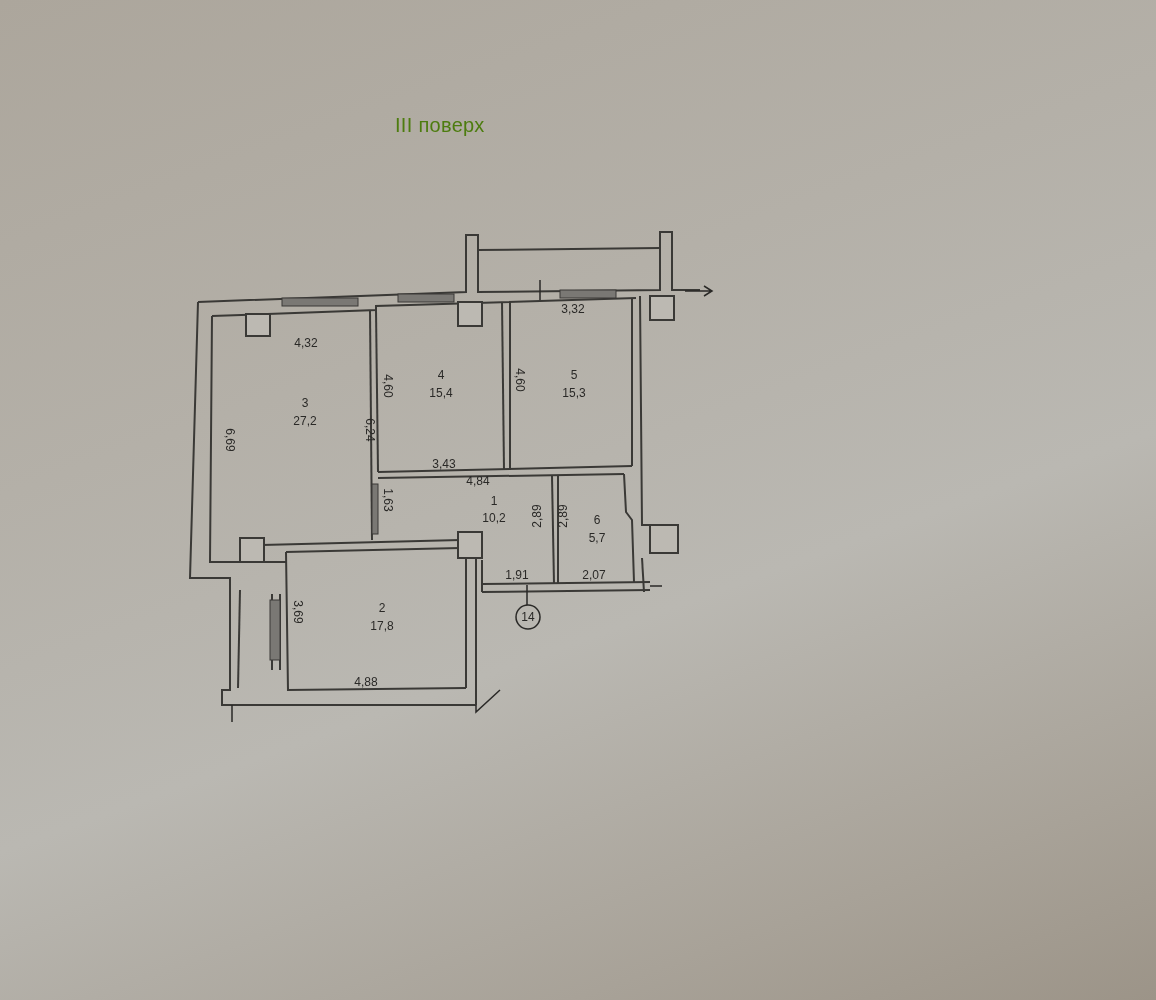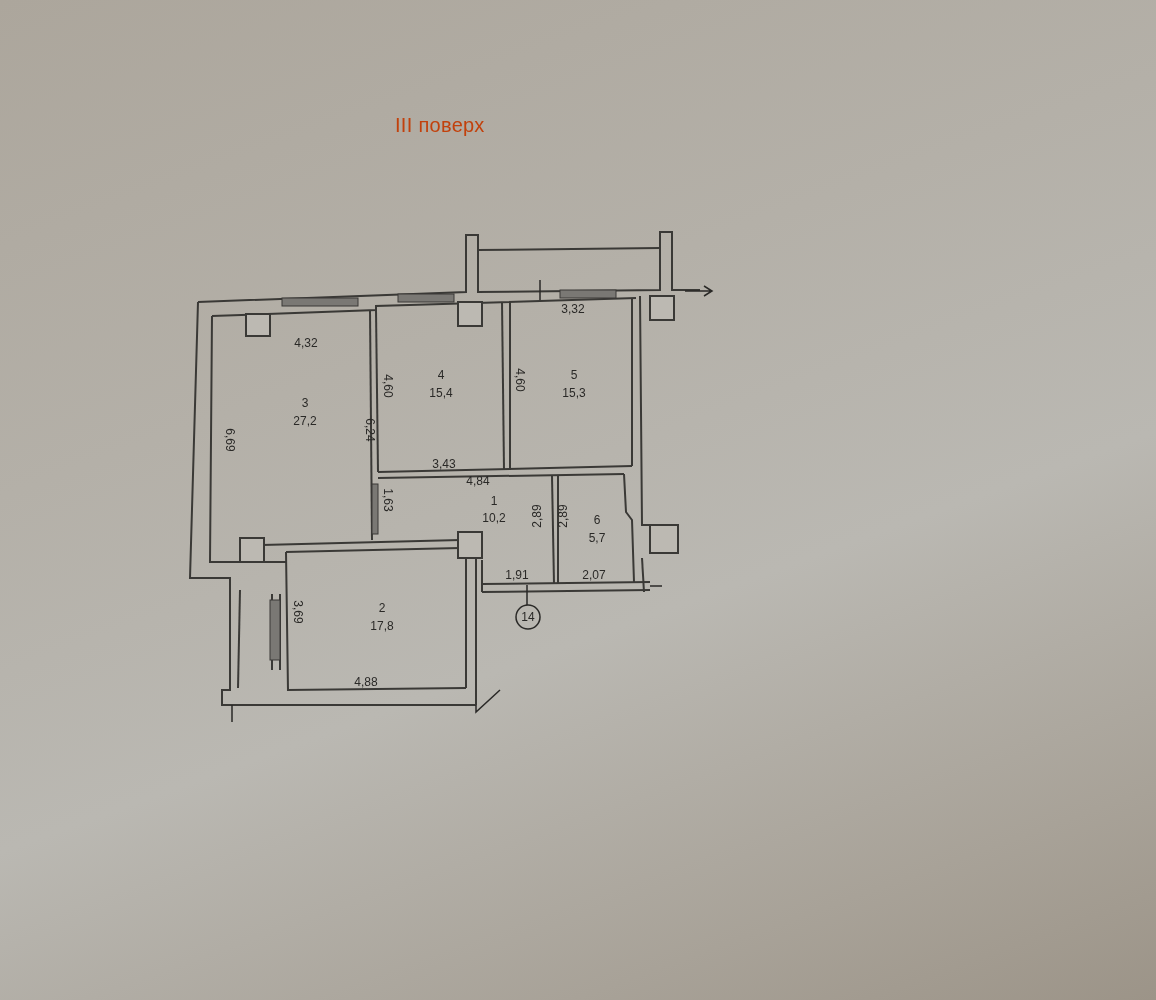--- a/index.html
+++ b/index.html
@@ -4,21 +4,21 @@
 <style>
   html, body { margin: 0; padding: 0; }
   body {
     width: 1156px; height: 1000px; overflow: hidden;
     background: linear-gradient(160deg, #aca69c 0%, #b4b0a8 35%, #bab8b2 60%, #a8a298 85%, #9c9488 100%);
     font-family: "Liberation Sans", sans-serif;
     position: relative;
   }
   .title {
     position: absolute; left: 395px; top: 114px;
-    font-size: 20px; color: #c2410c; letter-spacing: 0.3px;
+    font-size: 20px; color: #4d7c0f; letter-spacing: 0.3px;
   }
   svg.plan { position: absolute; left: 0; top: 0; }
   .lbl { font-family: "Liberation Sans", sans-serif; font-size: 12px; fill: #2a2927; }
   .num { font-family: "Liberation Sans", sans-serif; font-size: 12px; fill: #2a2927; }
 </style>
 </head>
 <body>
 
 <div class="title">III поверх</div>
 

